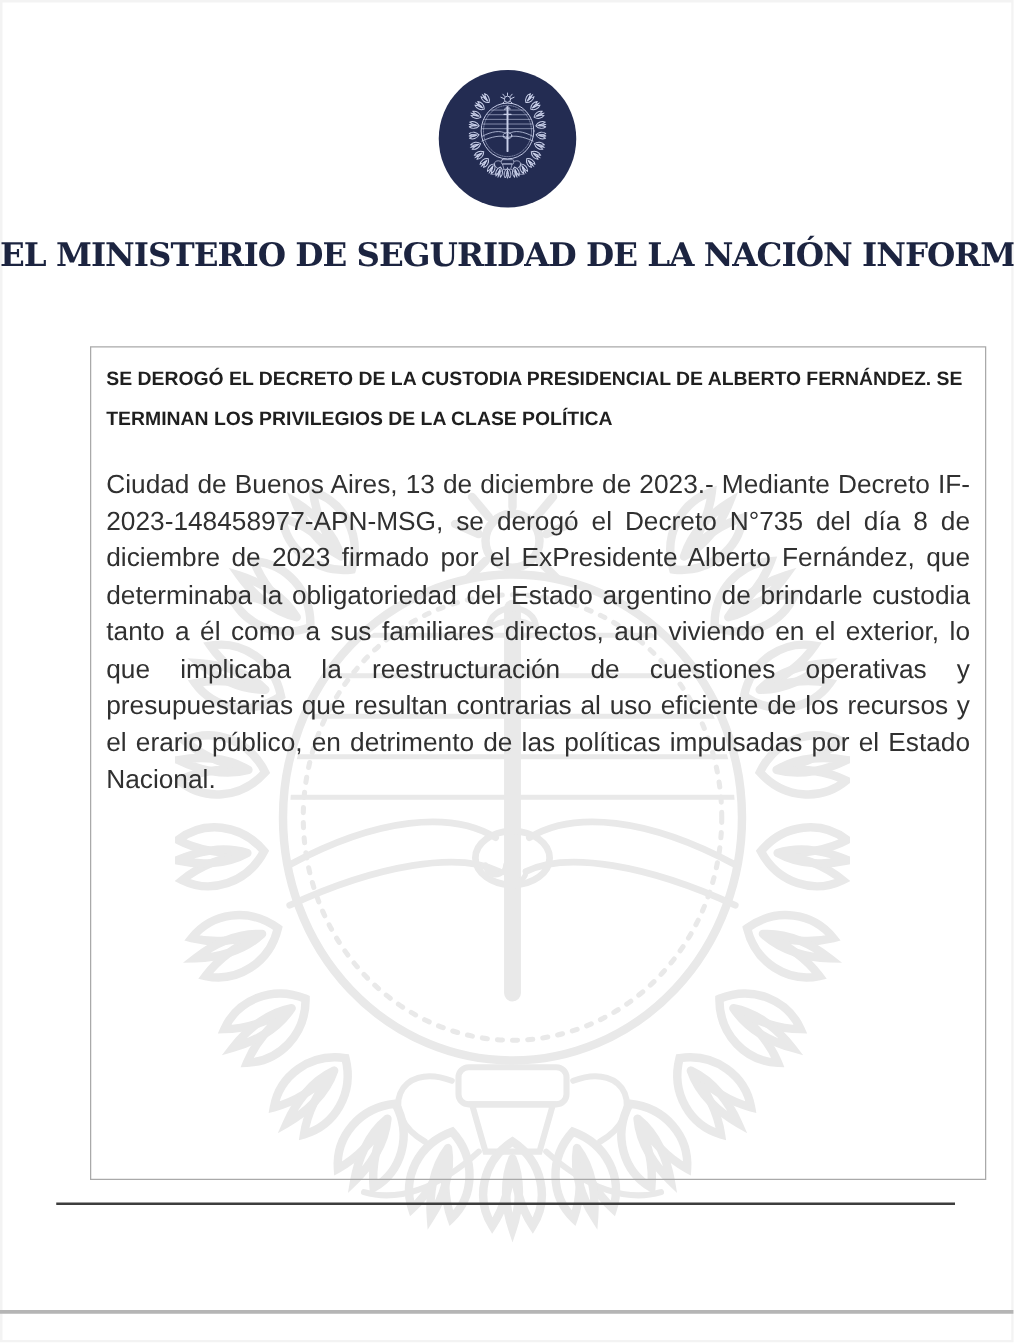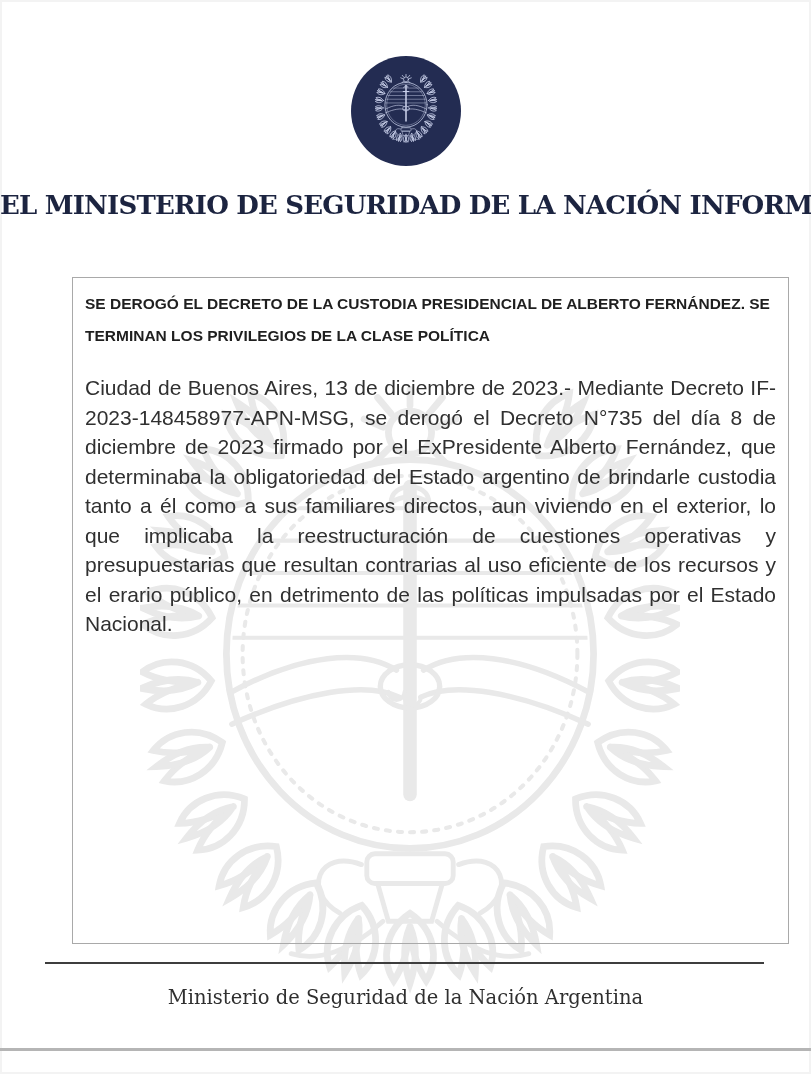--- a/index.html
+++ b/index.html
@@ -213,16 +213,15 @@
   </div>
 
   <div class="page-title">EL MINISTERIO DE SEGURIDAD DE LA NACIÓN INFORMA</div>
 
   <div class="announcement-box">
     <div class="announcement-headline">SE DEROGÓ EL DECRETO DE LA CUSTODIA PRESIDENCIAL DE ALBERTO FERNÁNDEZ. SE TERMINAN LOS PRIVILEGIOS DE LA CLASE POLÍTICA</div>
     <div class="announcement-body">Ciudad de Buenos Aires, 13 de diciembre de 2023.- Mediante Decreto IF-2023-148458977-APN-MSG, se derogó el Decreto N°735 del día 8 de diciembre de 2023 firmado por el ExPresidente Alberto Fernández, que determinaba la obligatoriedad del Estado argentino de brindarle custodia tanto a él como a sus familiares directos, aun viviendo en el exterior, lo que implicaba la reestructuración de cuestiones operativas y presupuestarias que resultan contrarias al uso eficiente de los recursos y el erario público, en detrimento de las políticas impulsadas por el Estado Nacional.</div>
   </div>
 
   <div class="footer-divider"></div>
-  <div class="footer-organization">Ministerio de Seguridad de la Nación Argentina</div>
   <div class="bottom-edge-line"></div>
 
 </div>
 
 </body></html>

